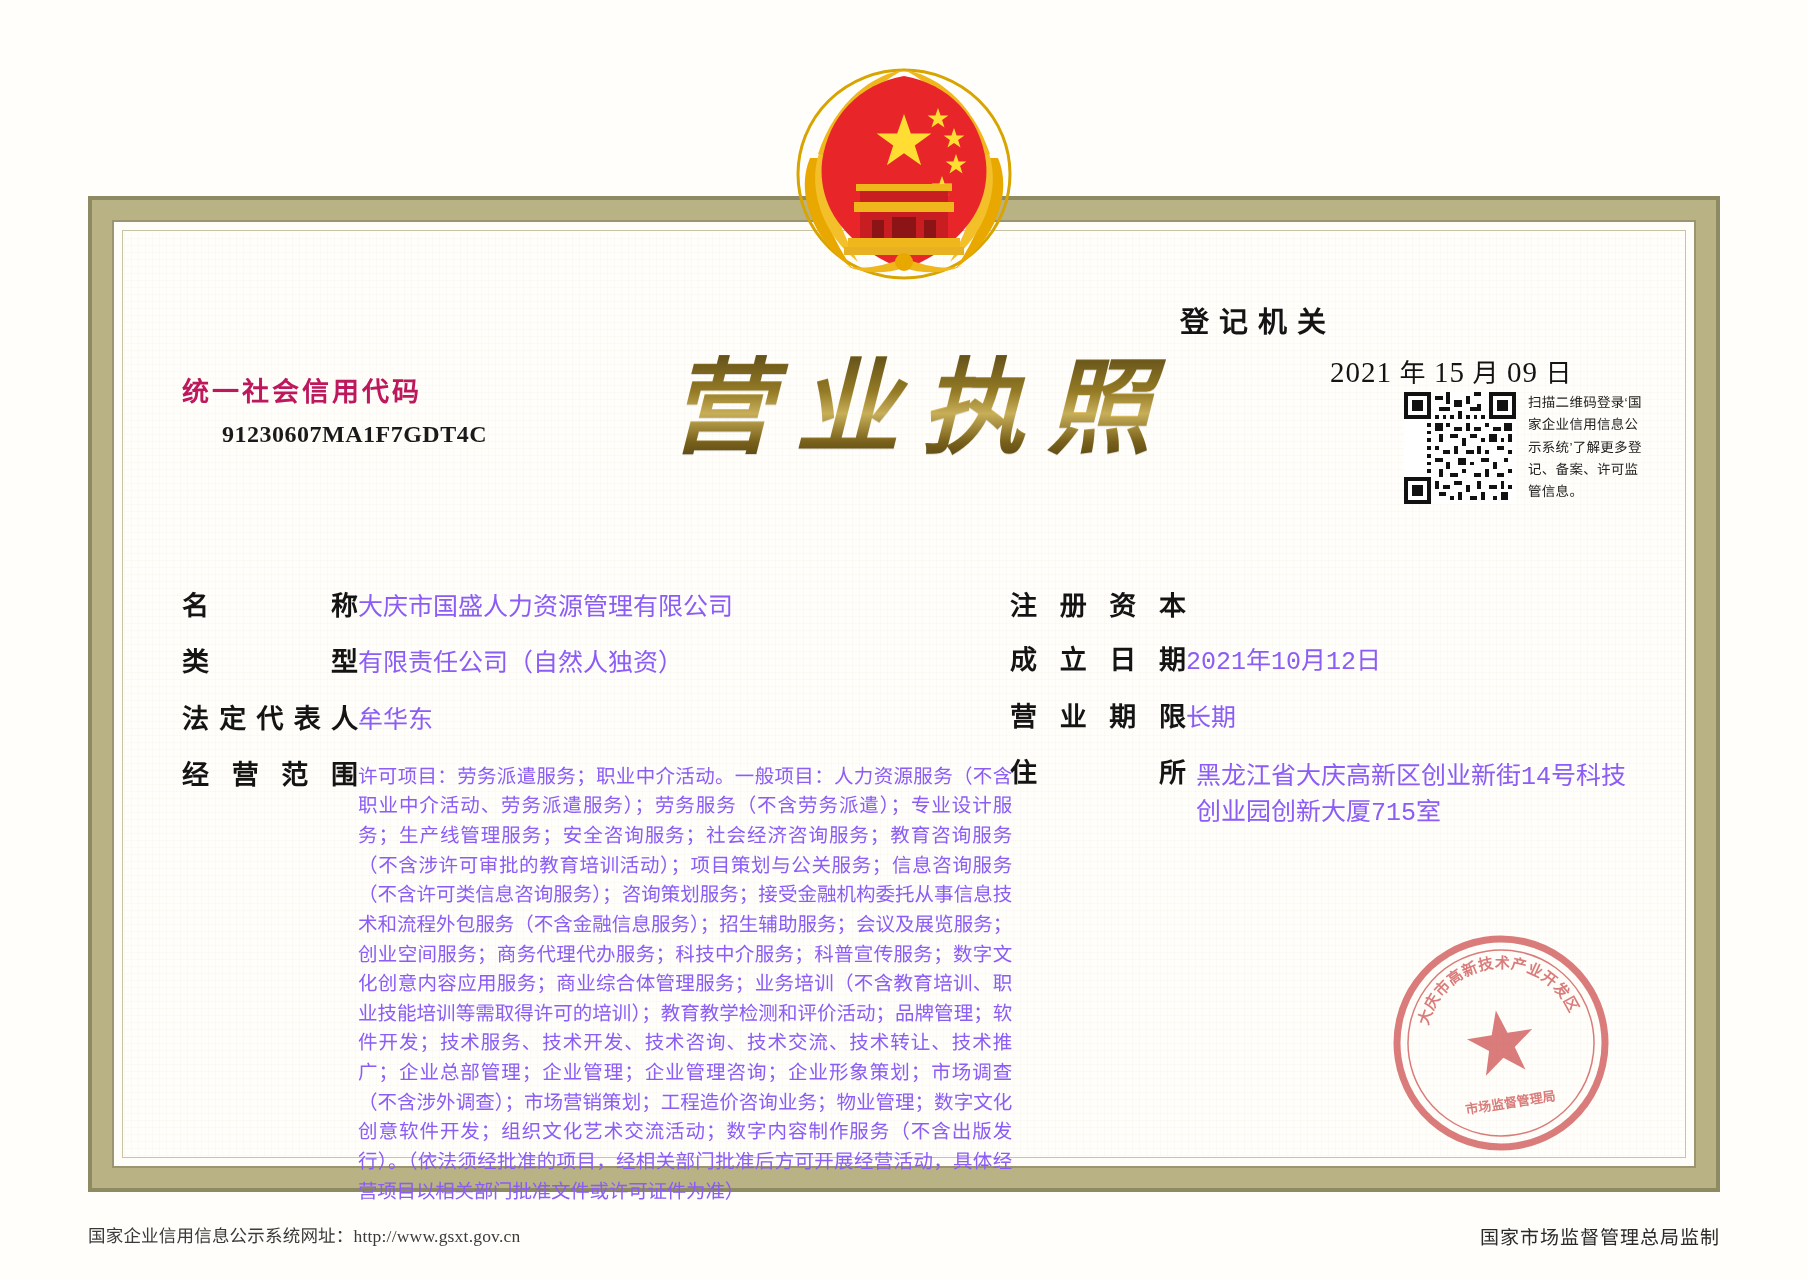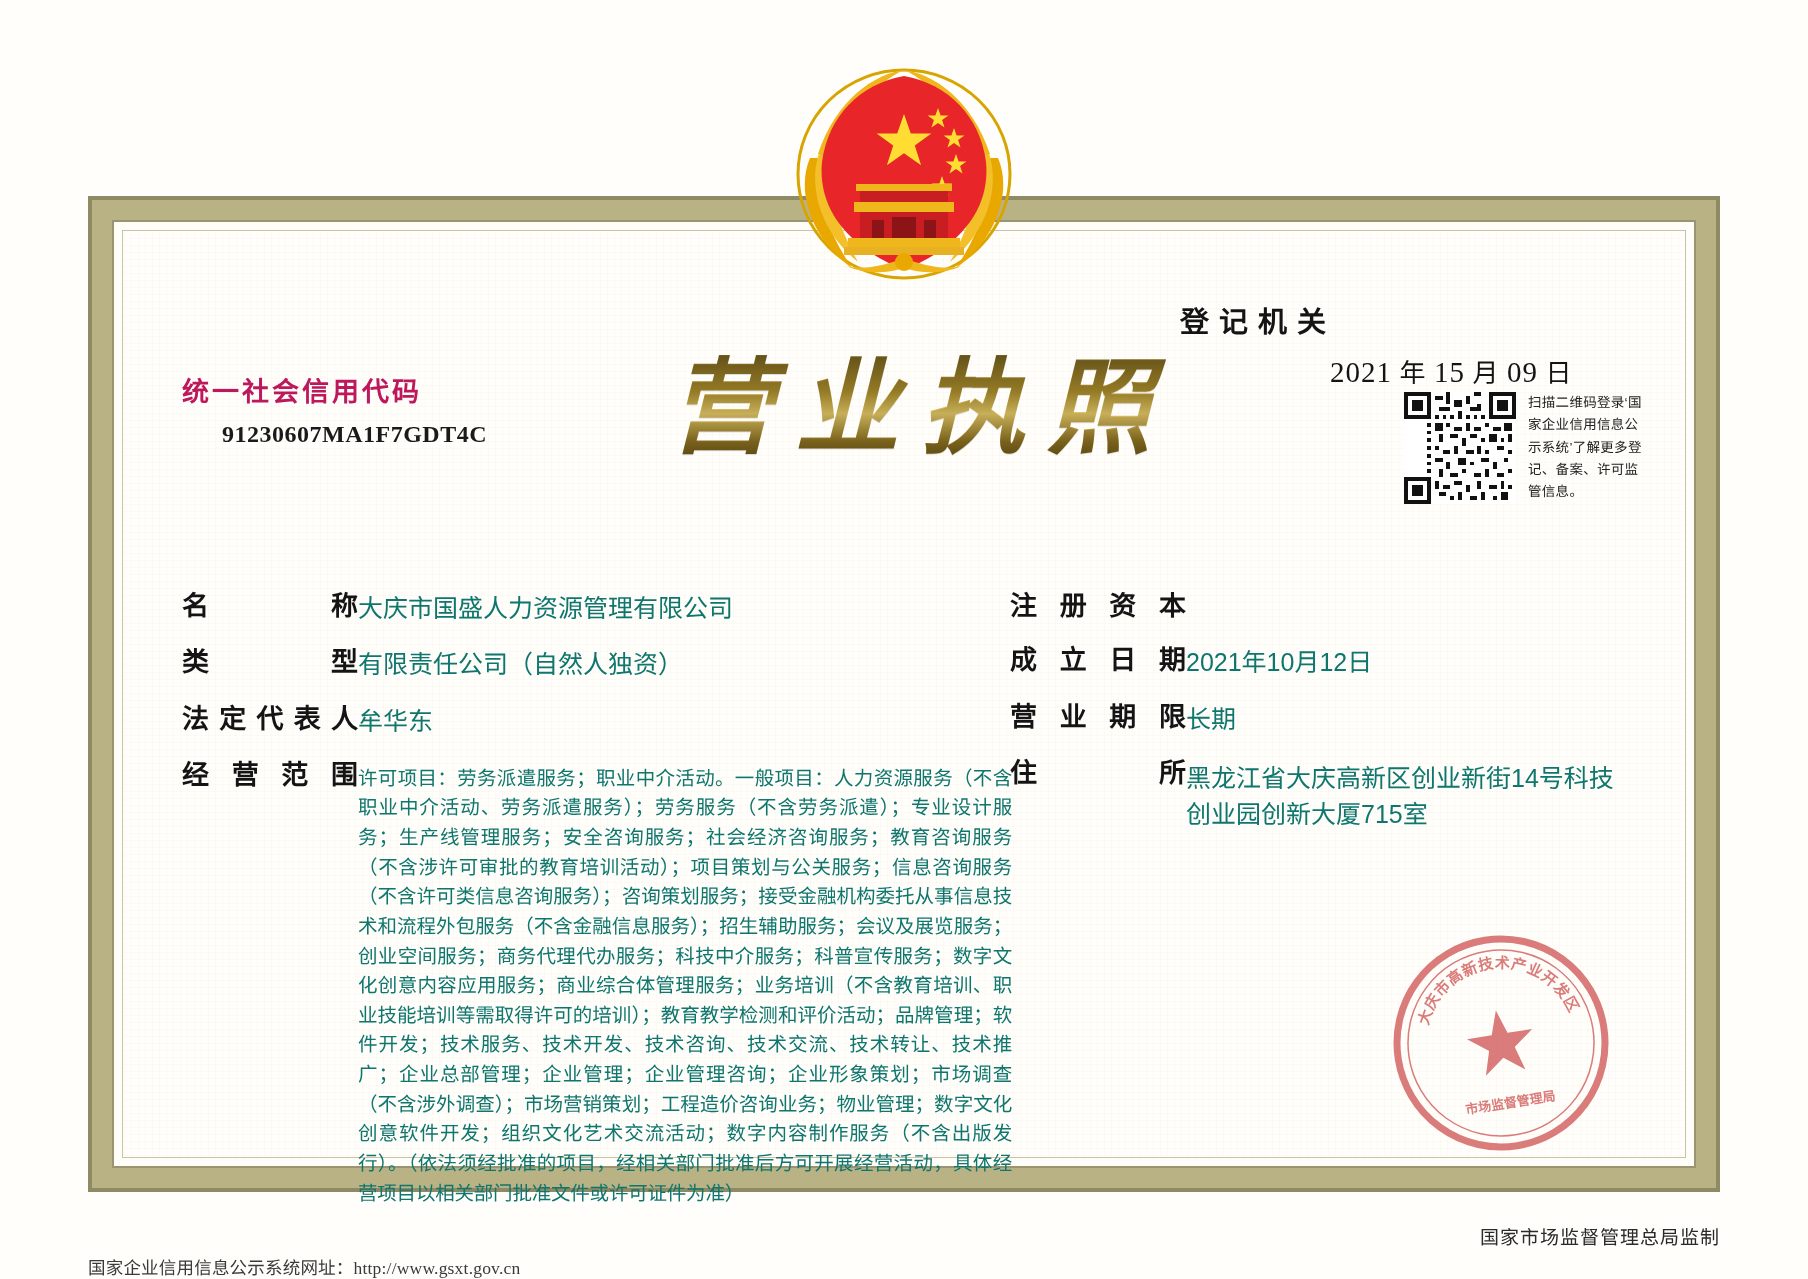--- a/index.html
+++ b/index.html
@@ -189,36 +189,37 @@
     font-size: 27px;
     font-weight: 700;
     color: #141414;
     display: flex;
     justify-content: space-between;
     letter-spacing: 0;
     line-height: 1.2;
   }
   .val {
     flex: 1 1 auto;
-    font-family: Liberation Sans, sans-serif;
+    font-family: Liberation Mono, monospace;
     font-size: 25px;
-    color: #0f766e;
+    color: #8b5cf6;
     line-height: 1.25;
     padding-top: 3px;
   }
   .val.small {
     font-size: 19.5px;
     line-height: 1.52;
     text-align: justify;
     padding-top: 5px;
     letter-spacing: -0.2px;
   }
   .val.addr {
     font-size: 25px;
     line-height: 1.45;
+    margin-left: 10px;
   }
 
   
   .registry {
     position: absolute;
     left: 1180px;
     top: 298px;
     font-family: "DejaVu Serif", serif;
     font-size: 29px;
     font-weight: 700;
@@ -252,21 +253,20 @@
 
   
   .footer-left {
     position: absolute;
     left: 88px;
     top: 1222px;
     font-family: "Liberation Serif", serif;
     font-size: 17.5px;
     color: #3a3a3a;
     letter-spacing: 0.2px;
-    margin-top: 32px;
   }
   .footer-right {
     position: absolute;
     right: 88px;
     top: 1222px;
     font-family: "DejaVu Serif", serif;
     font-size: 19px;
     color: #2a2a2a;
     letter-spacing: 1px;
   }

